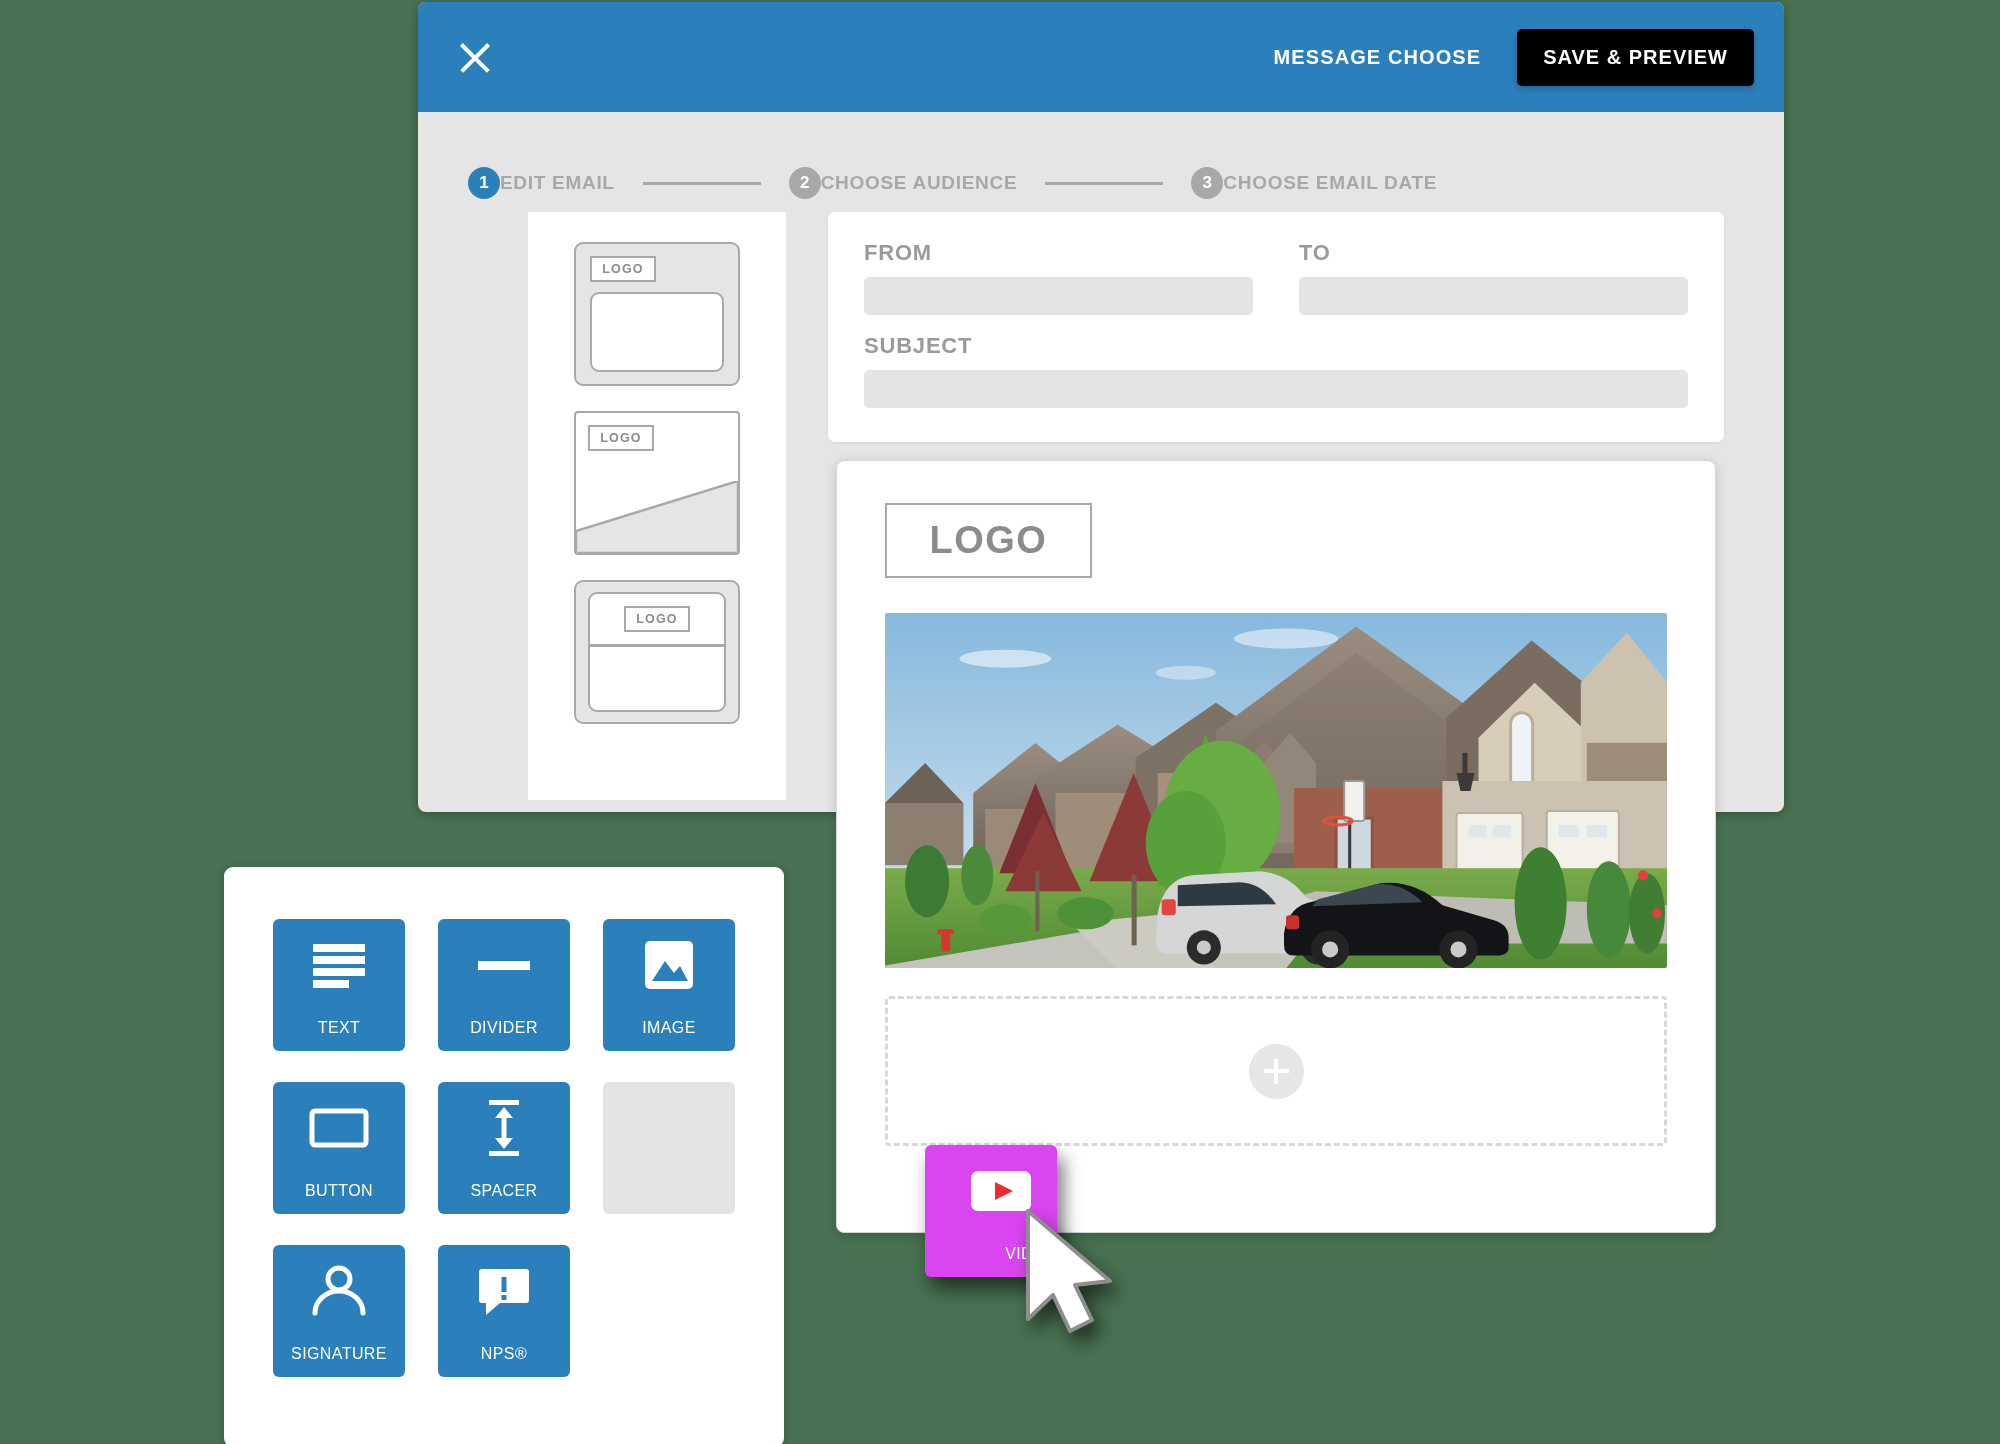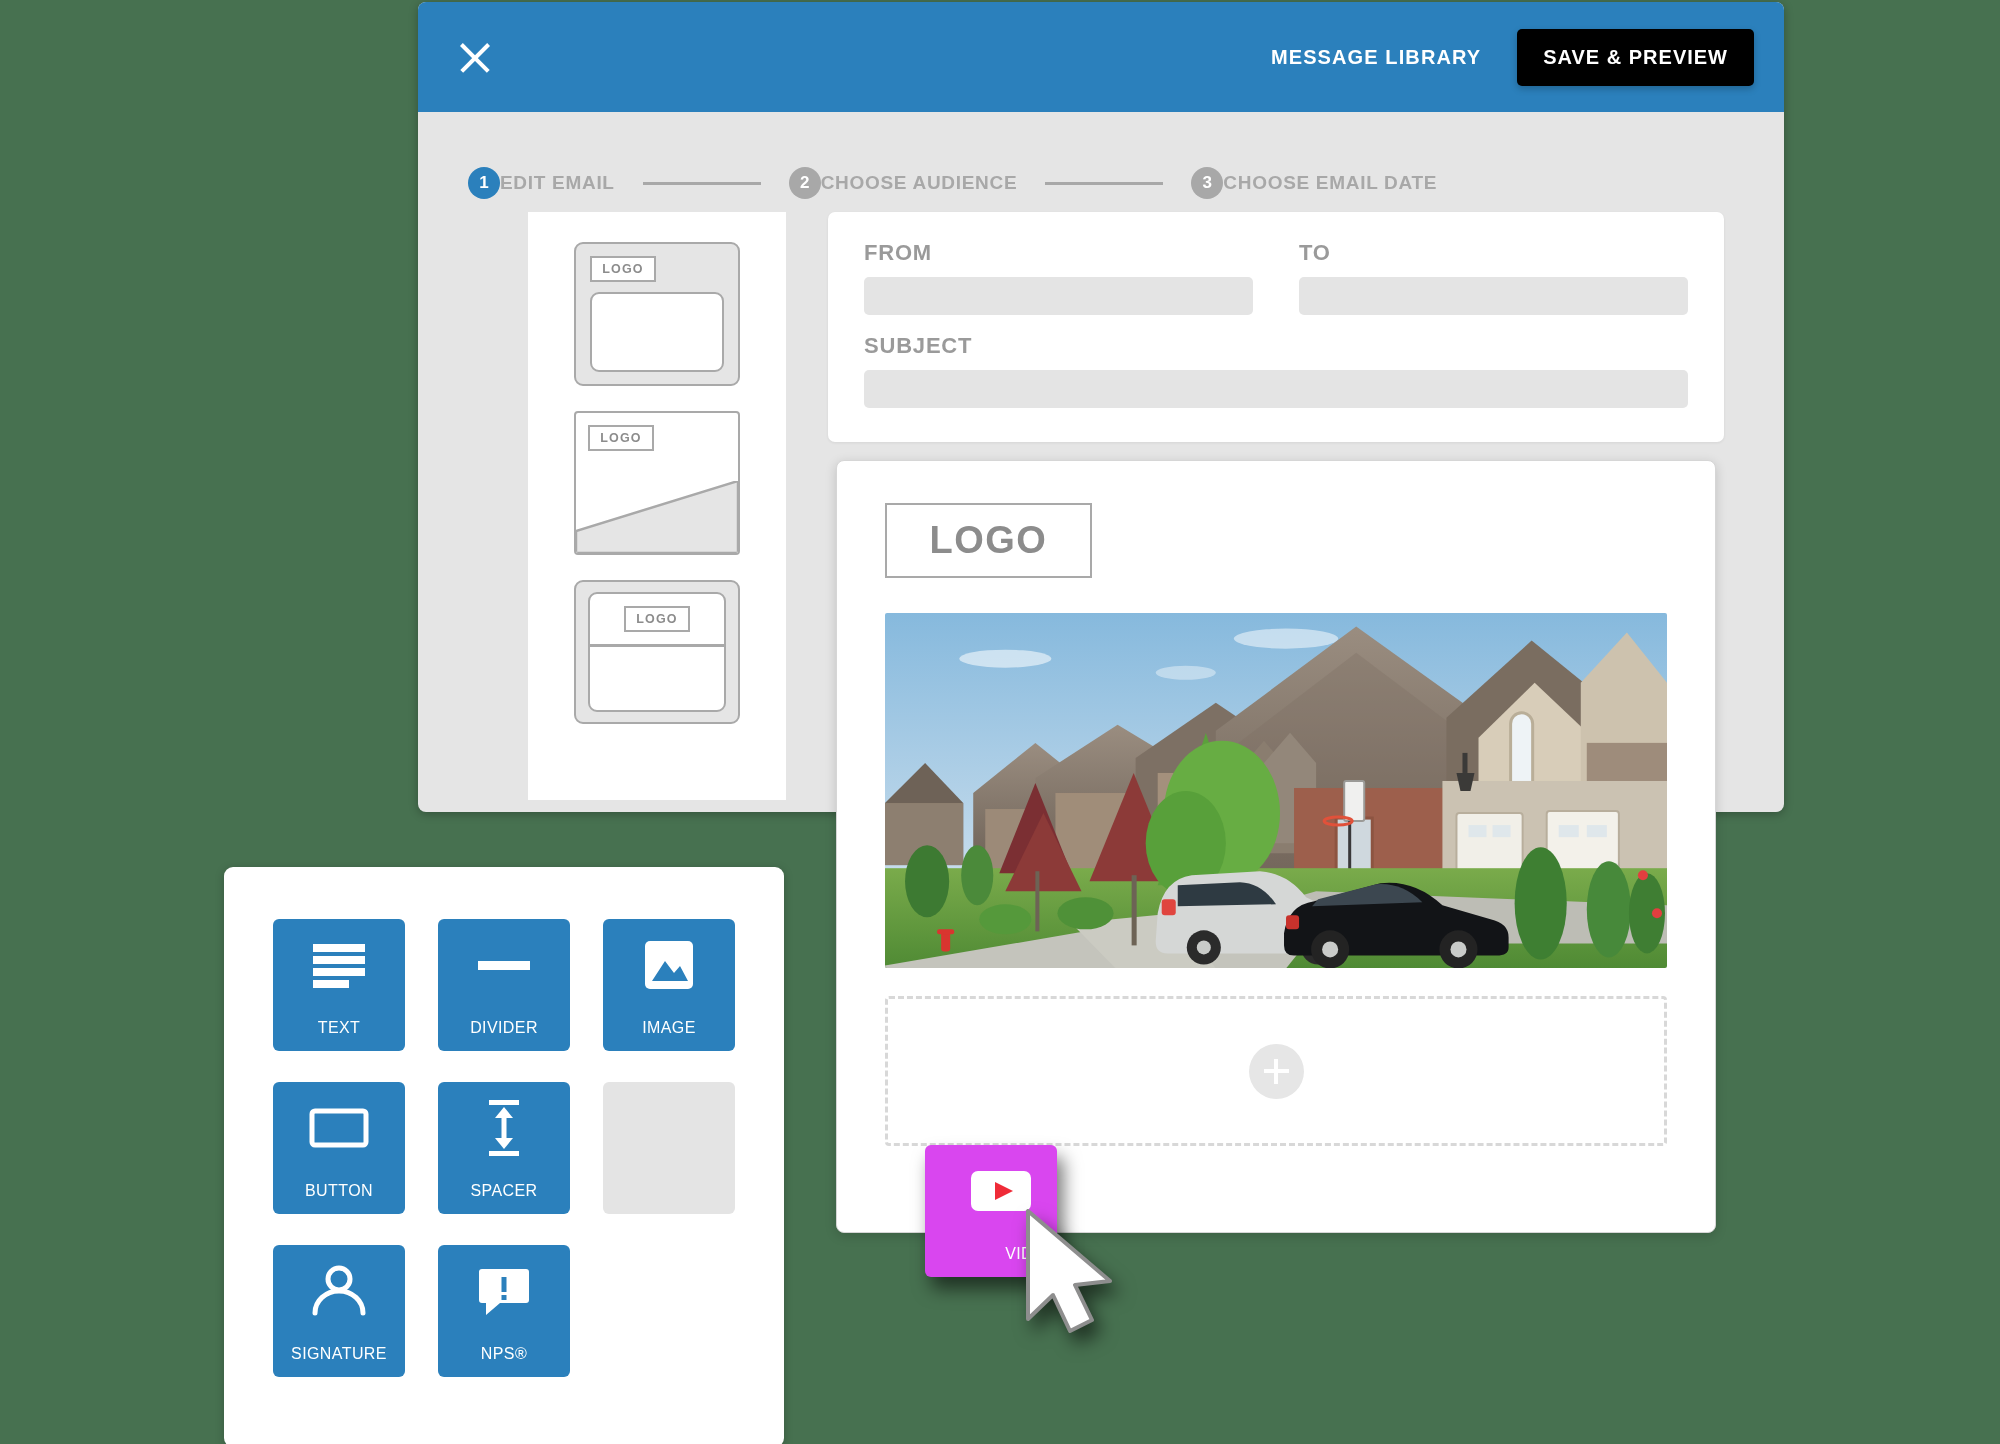--- a/index.html
+++ b/index.html
@@ -270,21 +270,21 @@
 </head>
 <body>
 
 <div class="stage">
 
   <div class="builder-window">
 
     <div class="builder-header">
       <div class="close-icon"></div>
       <div class="header-spacer"></div>
-      <div class="msg-library-btn">MESSAGE LIBRARY</div>
+      <div class="msg-library-btn">MESSAGE CHOOSE</div>
       <button class="save-preview-btn">SAVE &amp; PREVIEW</button>
     </div>
 
     <div class="stepper">
       <div class="step active">
         <div class="step-num">1</div>
         <div class="step-label">EDIT EMAIL</div>
       </div>
       <div class="step-line"></div>
       <div class="step">

